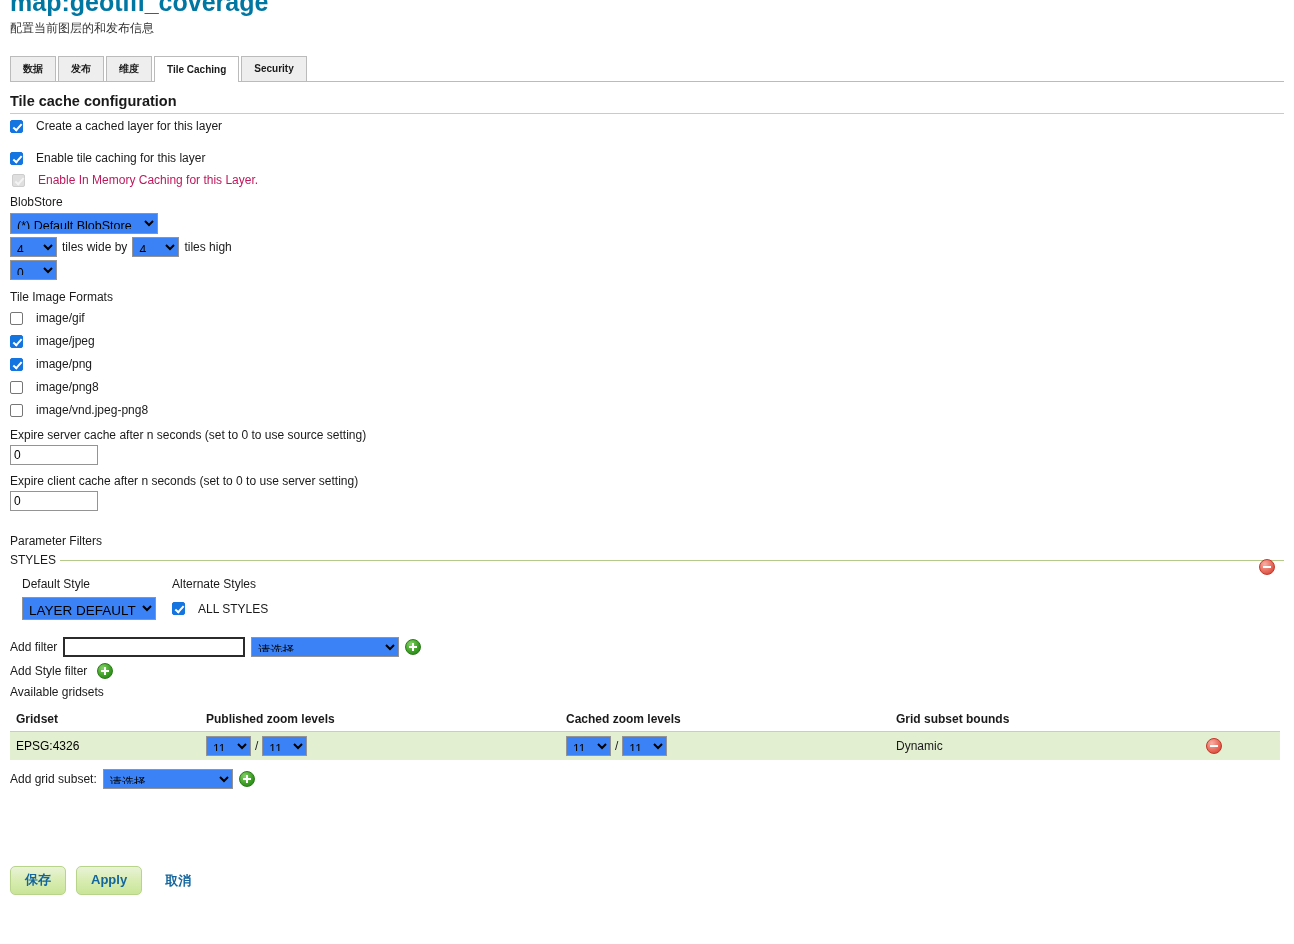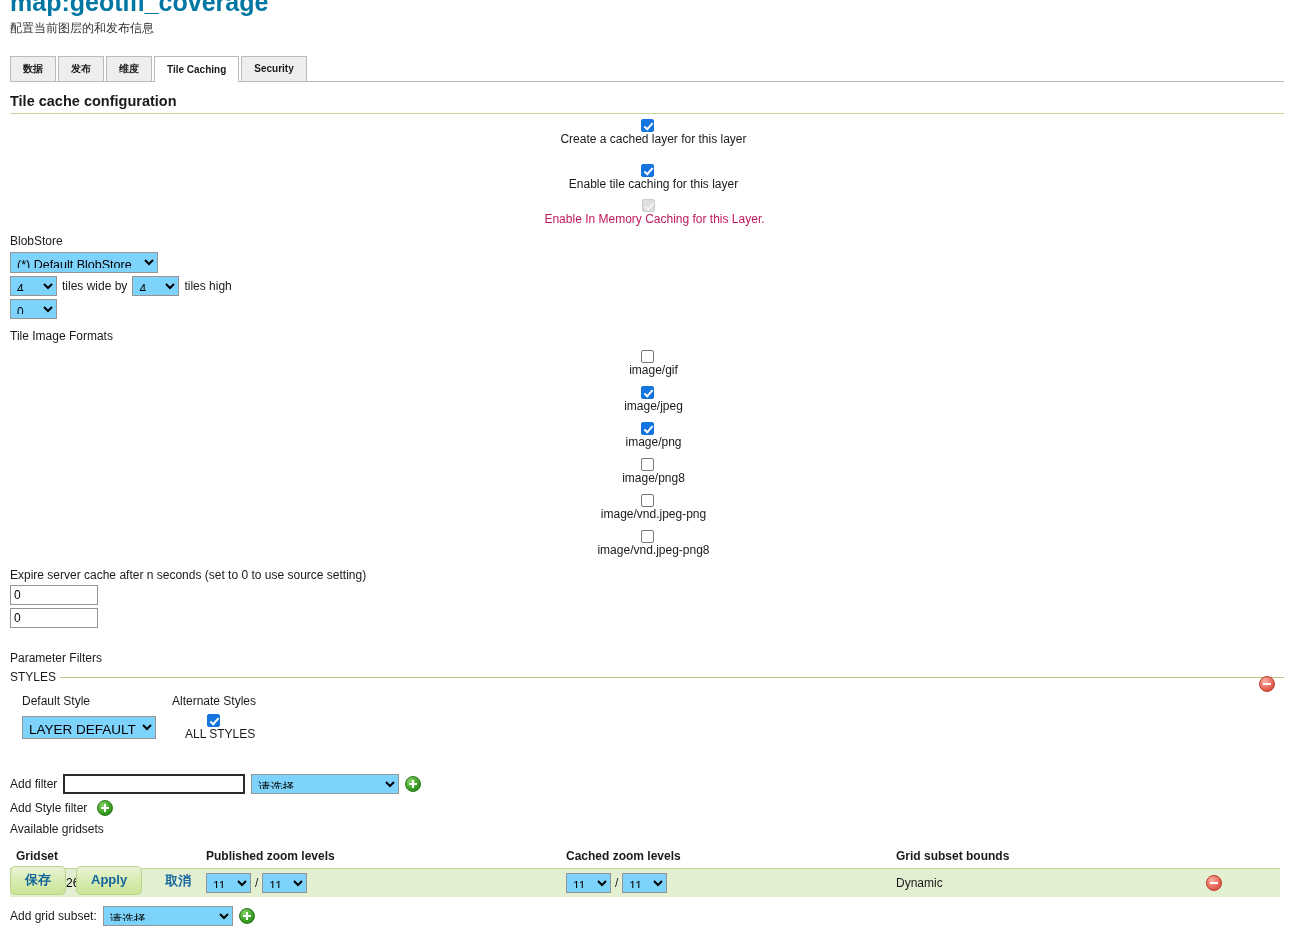--- a/index.html
+++ b/index.html
@@ -101,29 +101,29 @@
   }
   .cb.disabled::after {
     content: "";
     position: absolute;
     left: 4px; top: 1px;
     width: 3px; height: 7px;
     border: solid #f4f4f4;
     border-width: 0 2px 2px 0;
     transform: rotate(42deg);
   }
-  .cbrow { display: flex; align-items: center; flex-direction: column; }
+  .cbrow { display: flex; align-items: center; }
   .cbrow .lbl { margin-left: 13px; }
 
   
   select {
     font-family: "Liberation Sans", sans-serif;
     font-size: 12px;
     color: #000000;
-    background: #7dd3fc;
+    background: #3b82f6;
     border: 1px solid #949494;
     height: 20px;
     padding: 4px 2px;
   }
   select.small { width: 47px; }
   select.zoomsel { width: 45px; }
   select.blob { width: 148px; height: 21px; font-size: 12.5px; }
   select.style-default { width: 134px; height: 23px; font-size: 13.5px; }
   select.filtersel { width: 148px; }
   select.gridsubset { width: 130px; }
@@ -295,32 +295,29 @@
     <div class="cbrow" style="margin-top:9px;">
       <span class="cb checked"></span>
       <span class="lbl">image/png</span>
     </div>
     <div class="cbrow" style="margin-top:9px;">
       <span class="cb"></span>
       <span class="lbl">image/png8</span>
     </div>
     <div class="cbrow" style="margin-top:9px;">
       <span class="cb"></span>
-      <span class="lbl">image/vnd.jpeg-png</span>
-    </div>
-    <div class="cbrow" style="margin-top:9px;">
-      <span class="cb"></span>
       <span class="lbl">image/vnd.jpeg-png8</span>
     </div>
 
     <div class="lbl" style="margin-top:11px;">Expire server cache after n seconds (set to 0 to use source setting)</div>
     <div style="margin-top:3px;">
       <input type="text" class="num" value="0" style="">
     </div>
 
+    <div class="lbl" style="margin-top:9px;">Expire client cache after n seconds (set to 0 to use server setting)</div>
     <div style="margin-top:3px;">
       <input type="text" class="num" value="0" style="">
     </div>
 
     <div class="lbl" style="margin-top:23px;">Parameter Filters</div>
 
     <div class="styles-legend-wrap" style="margin-top:5px;">
       <span class="styles-legend">STYLES</span>
       <span class="styles-rule"></span>
     </div>
@@ -337,21 +334,21 @@
           </select>
         </span>
         <span class="cbrow">
           <span class="cb checked"></span>
           <span class="lbl">ALL STYLES</span>
         </span>
       </div>
       <span class="icon-del" style="position:absolute; right:9px; top:-18px;"></span>
     </div>
 
-    <div class="row" style="margin-top:33px; gap:6px;">
+    <div class="row" style="margin-top:17px; gap:6px;">
       <span class="lbl">Add filter</span>
       <input type="text" class="filterinput" value="" style="">
       <select class="filtersel">
         <option>请选择</option>
       </select>
       <span class="icon-add"></span>
     </div>
 
     <div class="row" style="margin-top:6px; gap:10px;">
       <span class="lbl">Add Style filter</span>

